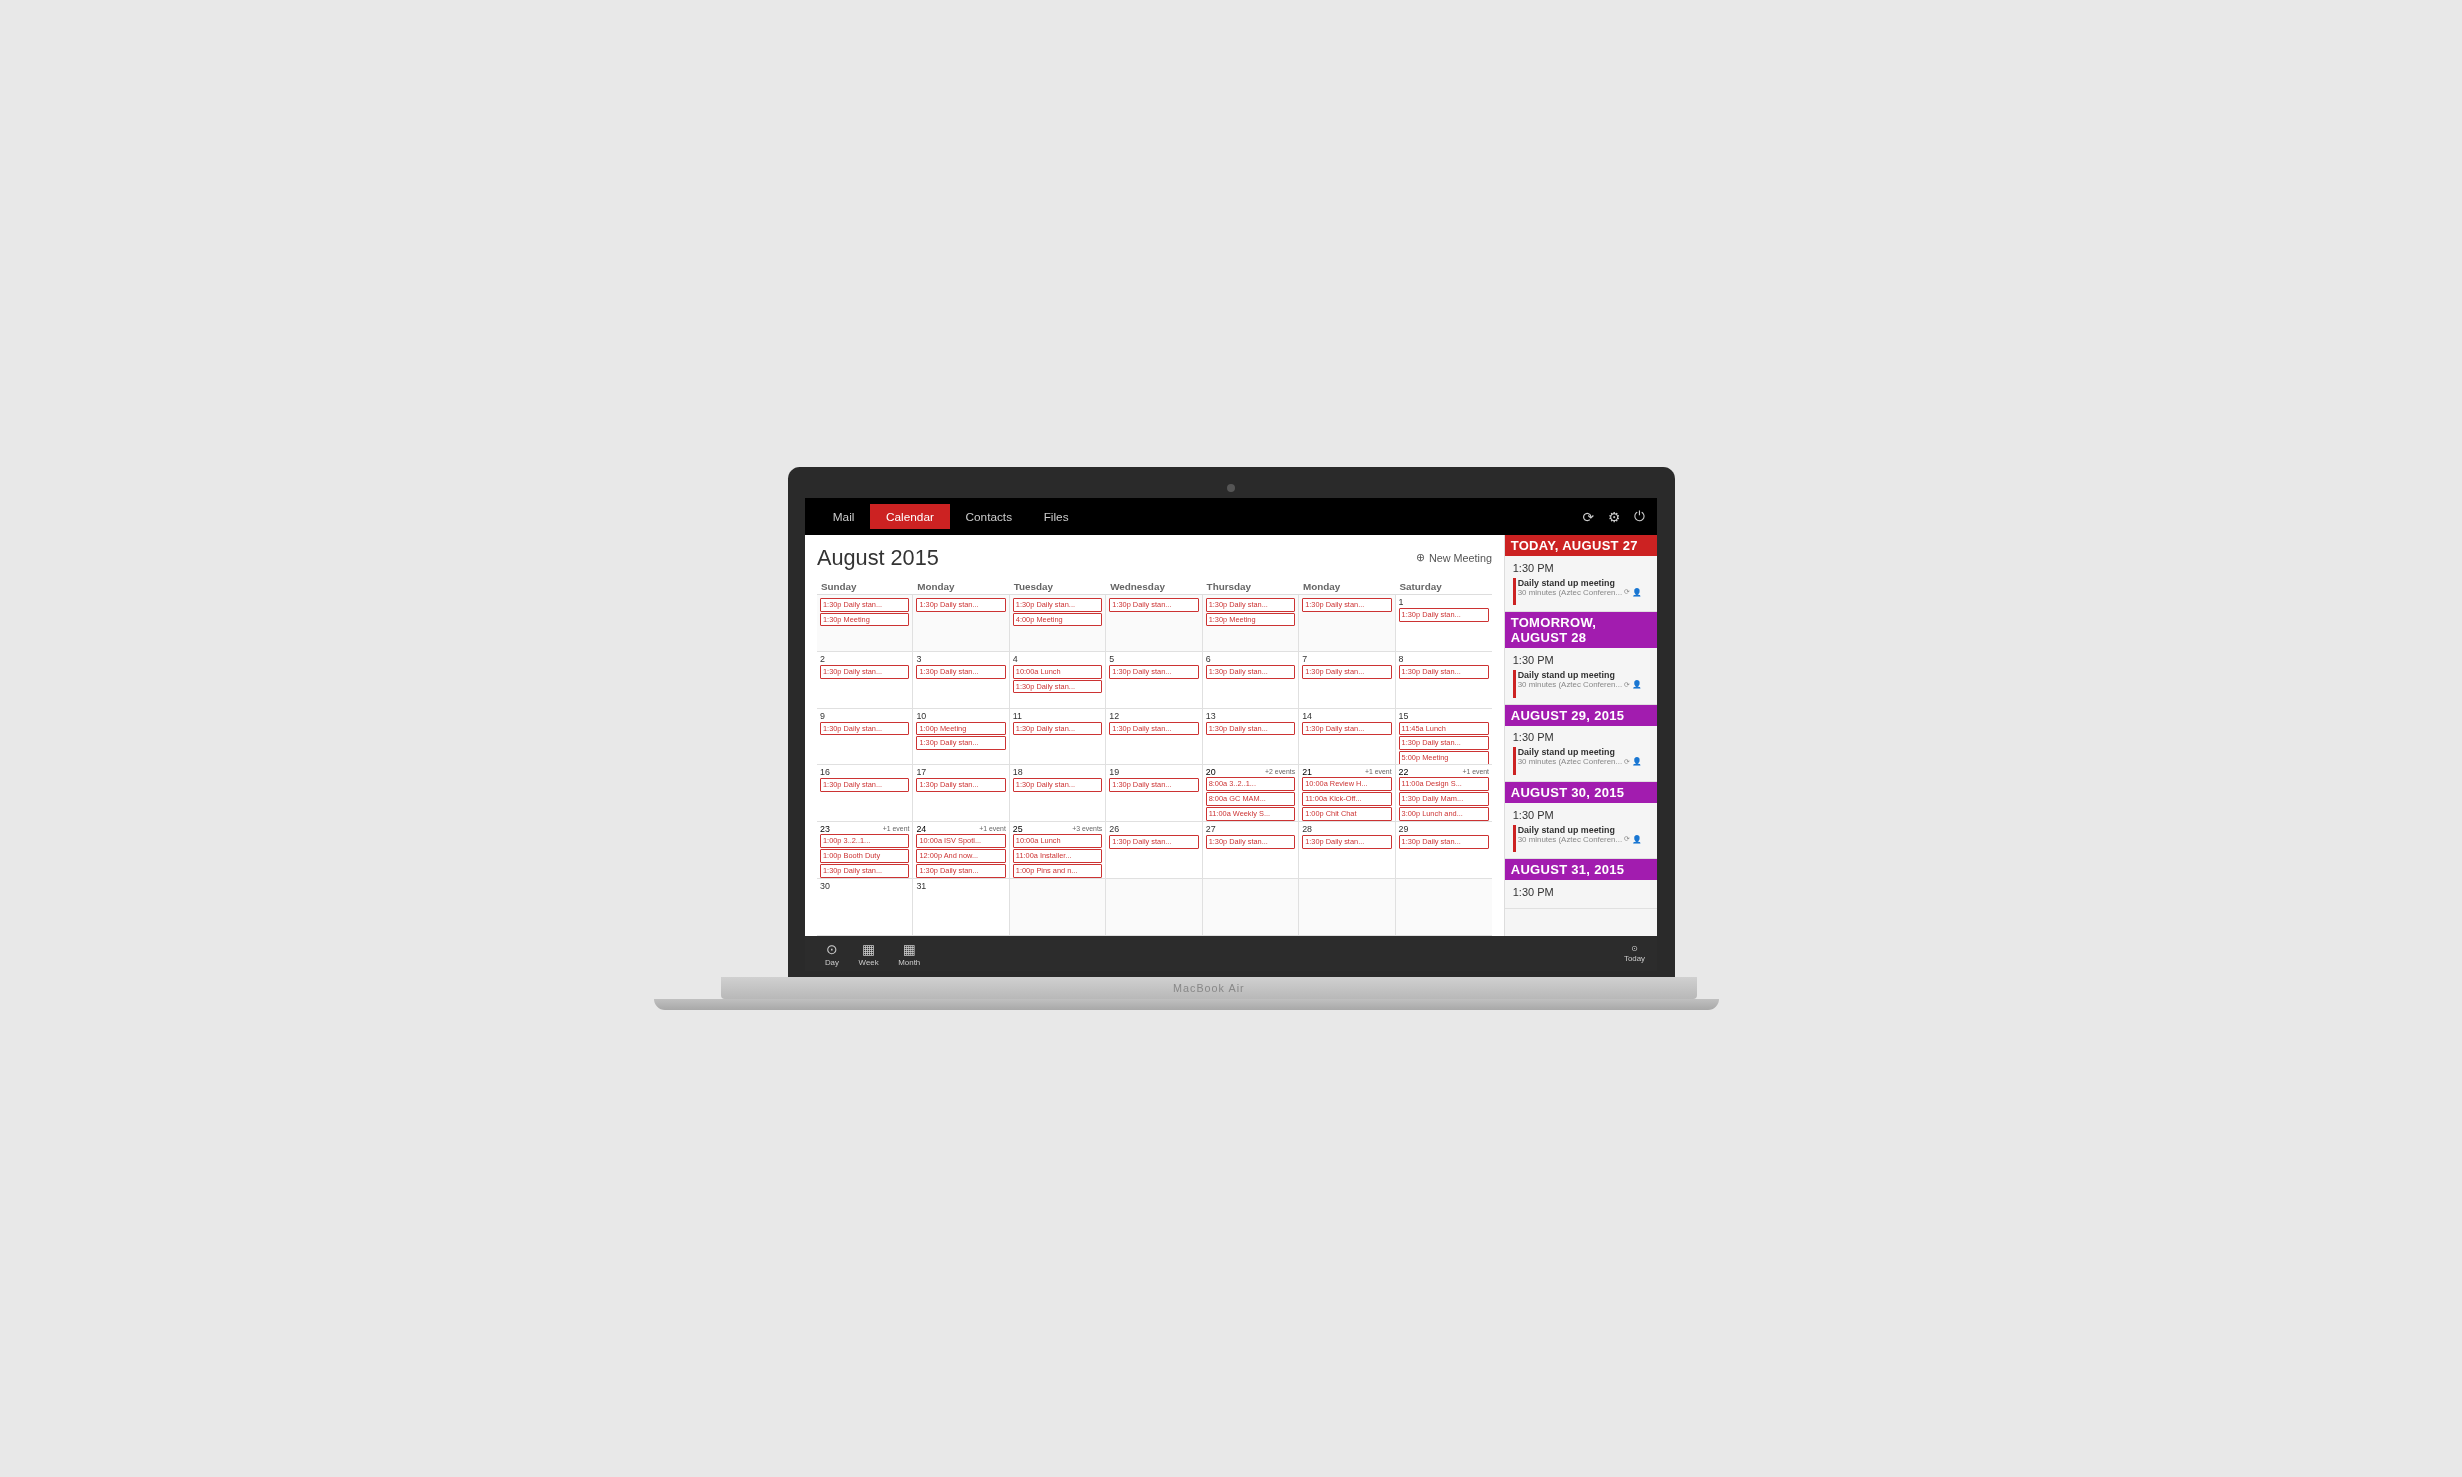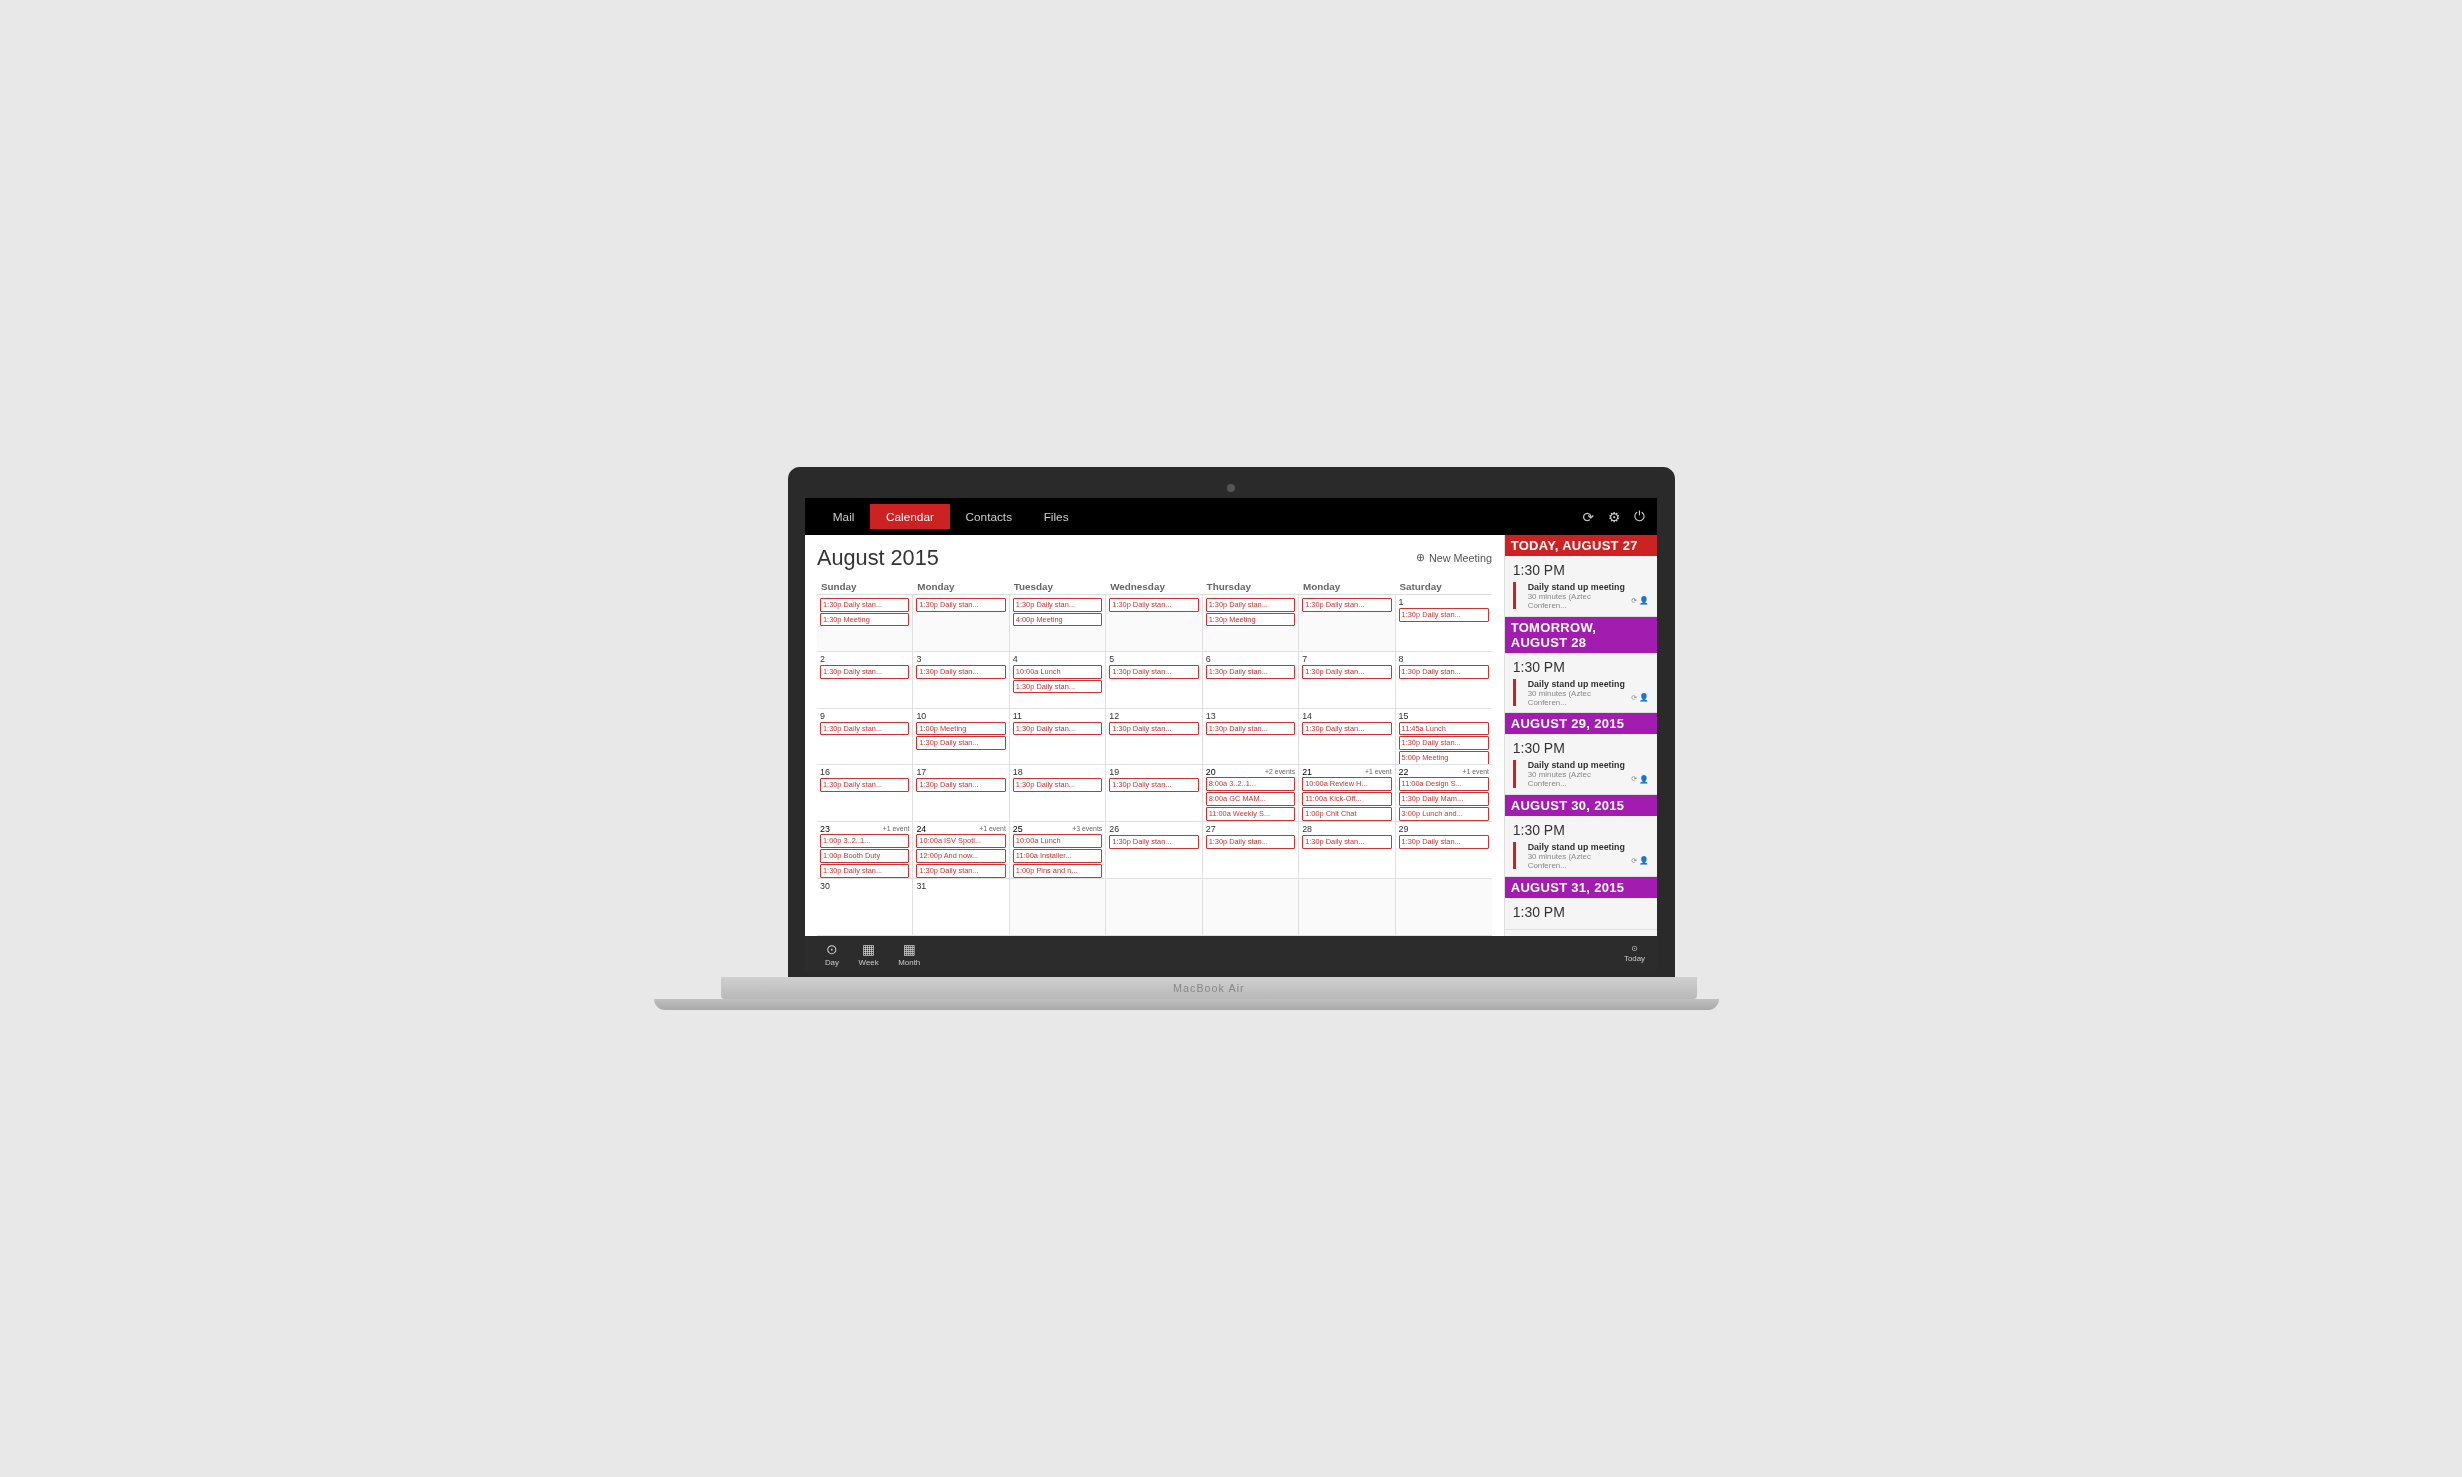--- a/index.html
+++ b/index.html
@@ -261,30 +261,30 @@
       margin: -5.9px -7.9px 5.9px -7.9px;
       letter-spacing: 0.3px;
     }
 
     .sidebar-date-header.gray {
       background: #a21caf;
       color: #fff;
     }
 
     .sidebar-time {
-      font-size: 14px;
+      font-size: 11px;
       font-weight: 300;
       color: #333;
       margin-bottom: 3.9px;
     }
 
     .sidebar-event {
       display: flex;
       align-items: flex-start;
-      gap: 12px;
+      gap: 2px;
     }
 
     .sidebar-event-bar {
       width: 3px;
       min-height: 27.6px;
       background: #cc2222;
       flex-shrink: 0;
     }
 
     .sidebar-event-title {

